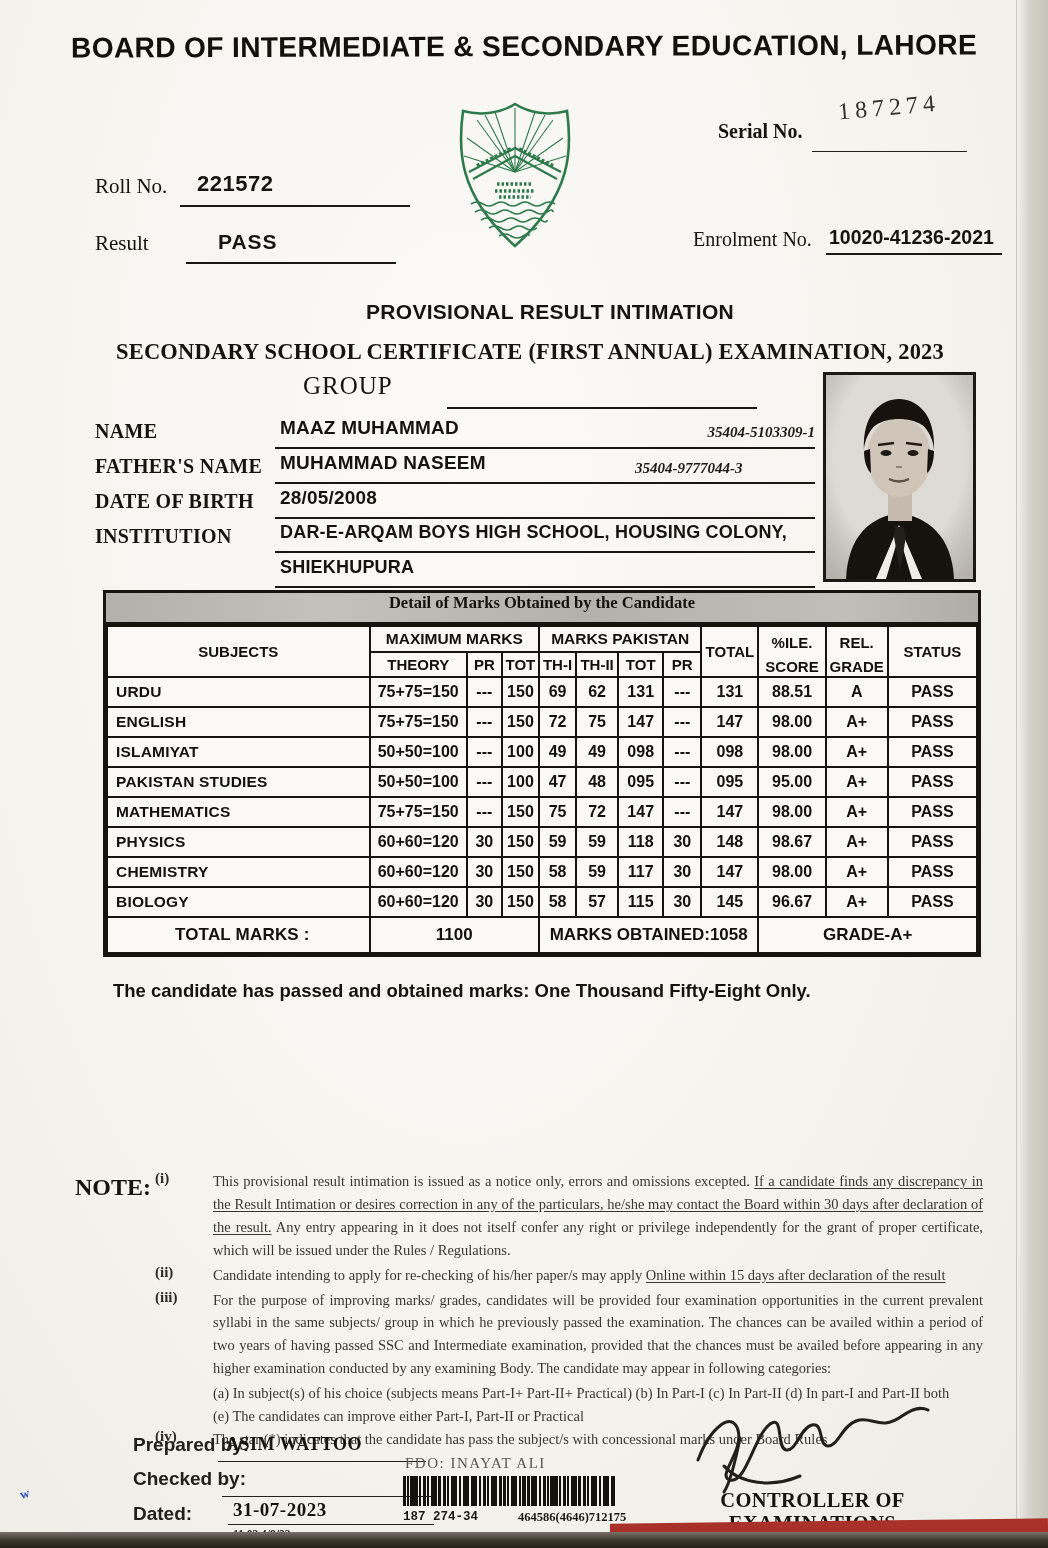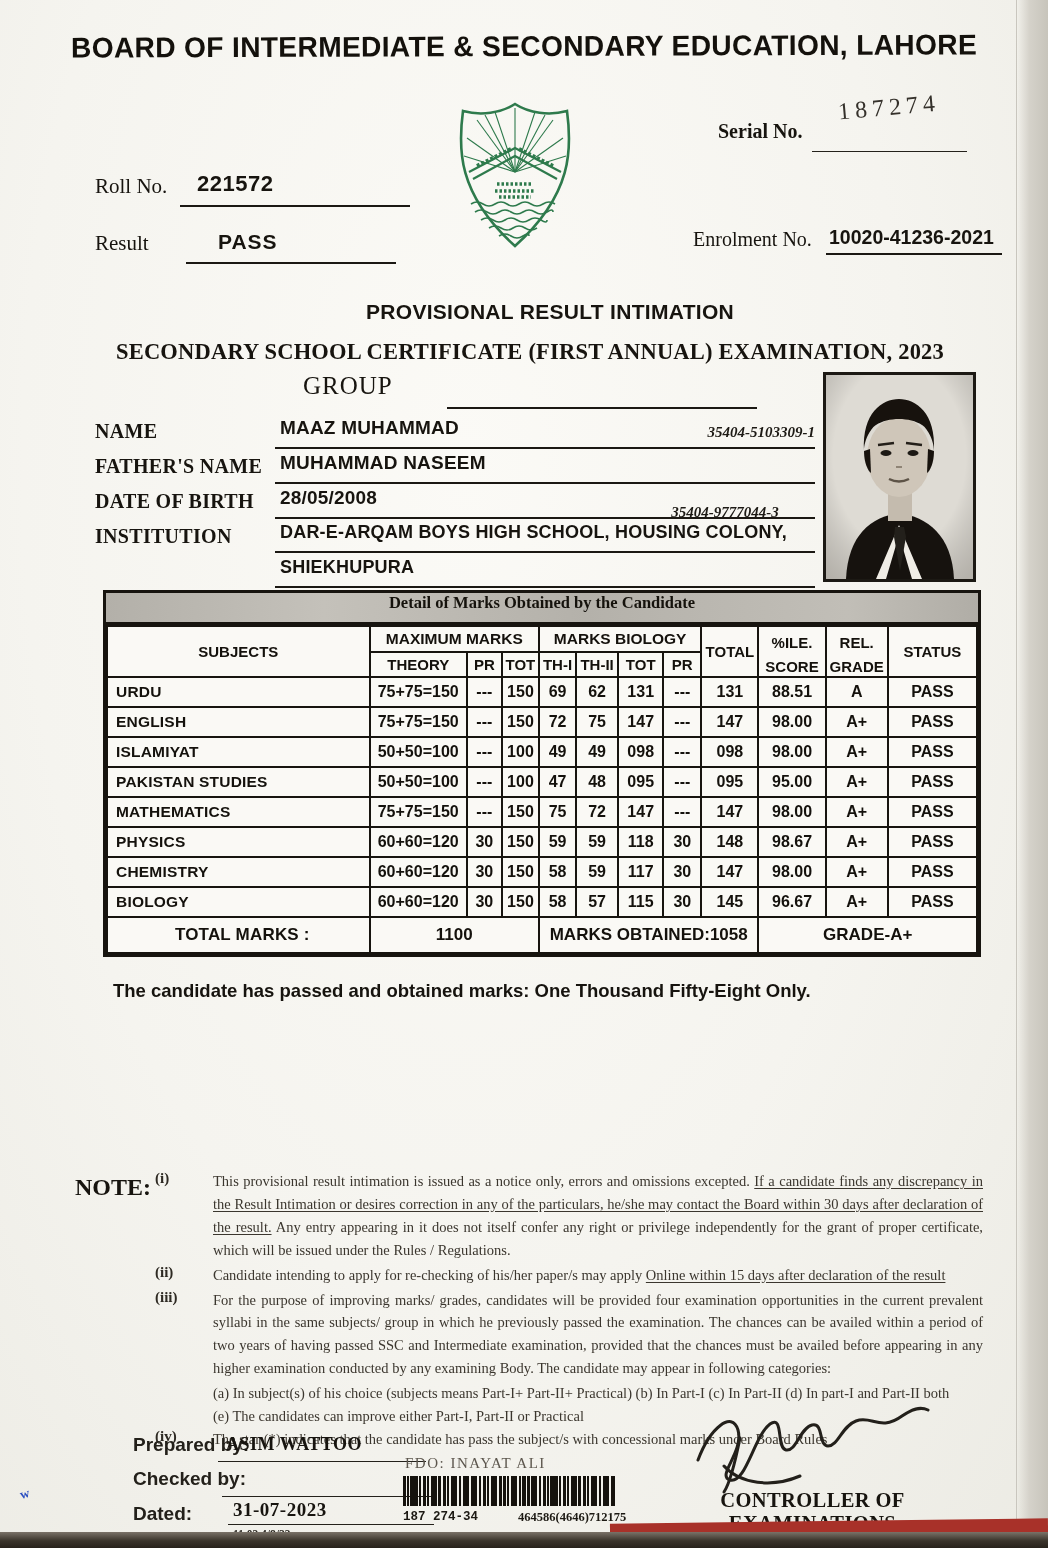--- a/index.html
+++ b/index.html
@@ -158,21 +158,21 @@
   <div class="abs group-label">GROUP</div>
   <div class="line" style="left:447px; top:407px; width:310px;"></div>
 
   <div class="abs cand-label" style="left:95px; top:420px;">NAME</div>
   <div class="abs cand-value" style="left:280px; top:417px;">MAAZ MUHAMMAD</div>
   <div class="abs cnic" style="left:640px; top:424px; width:175px; text-align:right;">35404-5103309-1</div>
   <div class="line" style="left:275px; top:447px; width:540px;"></div>
 
   <div class="abs cand-label" style="left:95px; top:455px;">FATHER'S NAME</div>
   <div class="abs cand-value" style="left:280px; top:452px;">MUHAMMAD NASEEM</div>
-  <div class="abs cnic" style="left:635px; top:460px; width:180px; text-align:center;margin-top:44px;">35404-9777044-3</div>
+  <div class="abs cnic" style="left:635px; top:460px; width:180px; text-align:left;">35404-9777044-3</div>
   <div class="line" style="left:275px; top:482px; width:540px;"></div>
 
   <div class="abs cand-label" style="left:95px; top:490px;">DATE OF BIRTH</div>
   <div class="abs cand-value" style="left:280px; top:487px;">28/05/2008</div>
   <div class="line" style="left:275px; top:517px; width:540px;"></div>
 
   <div class="abs cand-label" style="left:95px; top:525px;">INSTITUTION</div>
   <div class="abs cand-value" style="left:280px; top:522px; font-size:18px;">DAR-E-ARQAM BOYS HIGH SCHOOL, HOUSING COLONY,</div>
   <div class="line" style="left:275px; top:551px; width:540px;"></div>
   <div class="abs cand-value" style="left:280px; top:557px; font-size:18px;">SHIEKHUPURA</div>
@@ -218,21 +218,21 @@
           <col style="width:38px">
         <col style="width:57px">
           <col style="width:67px">
           <col style="width:62px">
           <col style="width:89px">
       </colgroup>
       <thead>
         <tr>
           <th rowspan="2">SUBJECTS</th>
           <th colspan="3" class="grp">MAXIMUM MARKS</th>
-          <th colspan="4" class="grp">MARKS BIOLOGY</th>
+          <th colspan="4" class="grp">MARKS PAKISTAN</th>
           <th rowspan="2">TOTAL</th>
           <th rowspan="2" class="two">
             <span>%ILE.</span>
             <span>SCORE</span>
           </th>
           <th rowspan="2" class="two">
             <span>REL.</span>
             <span>GRADE</span>
           </th>
           <th rowspan="2">STATUS</th>

